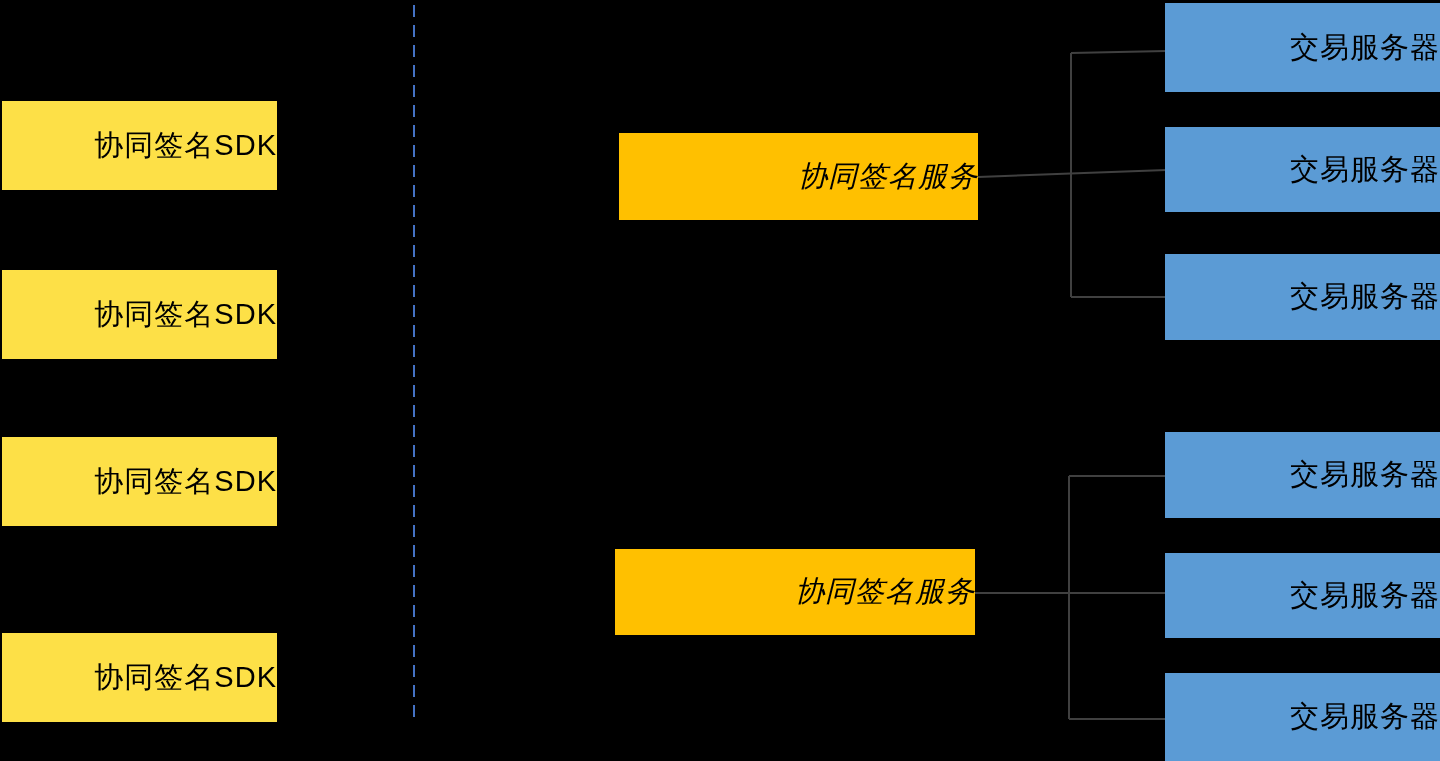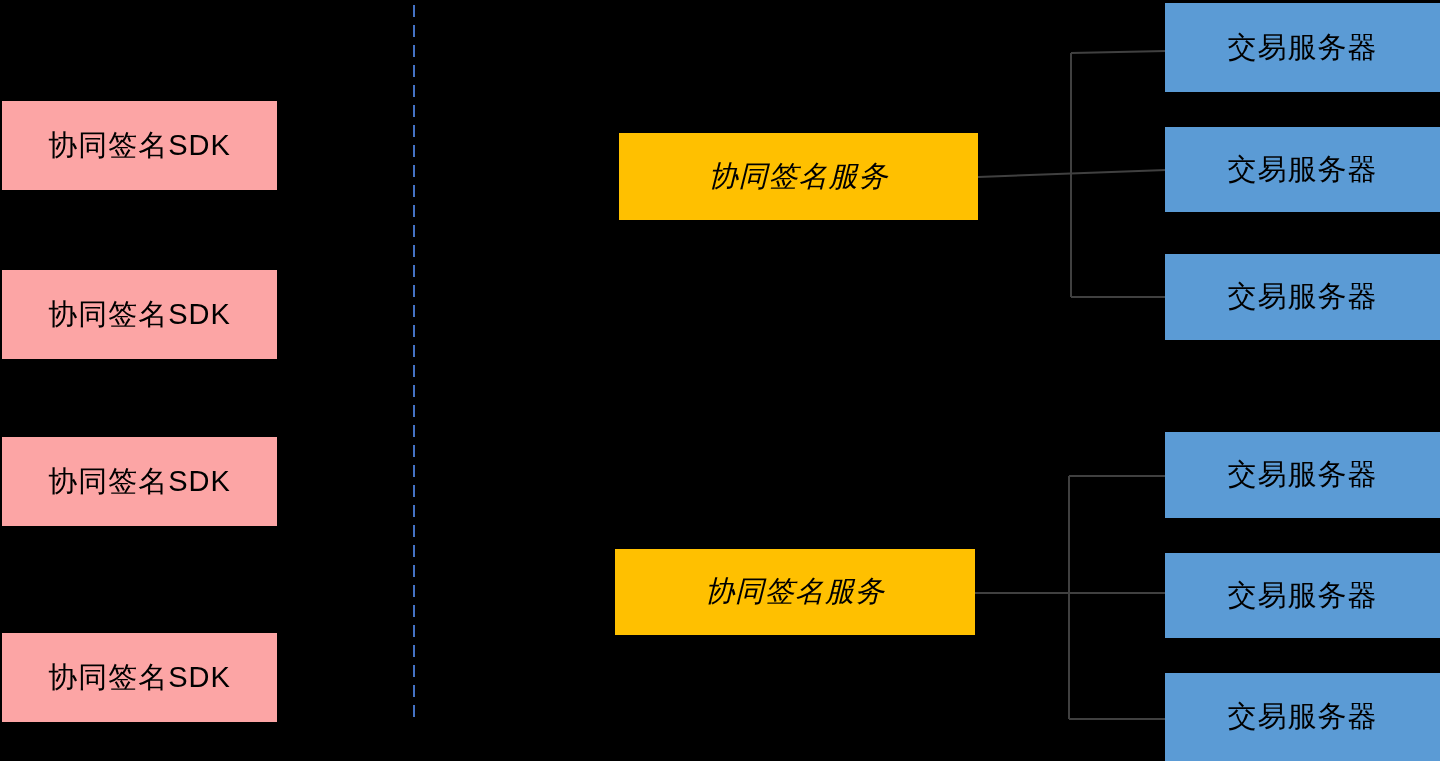--- a/index.html
+++ b/index.html
@@ -12,31 +12,31 @@
     width: 1440px;
     height: 761px;
     background: #000000;
     overflow: hidden;
     font-family: "Liberation Sans", "DejaVu Sans", sans-serif;
   }
   .node {
     position: absolute;
     display: flex;
     align-items: center;
-    justify-content: center;
+    justify-content: flex-end;
     font-size: 29px;
     color: #000000;
     letter-spacing: 1px;
     white-space: nowrap;
   }
   .sdk-box {
     left: 2px;
     width: 275px;
     height: 89px;
-    background: #fca5a5;
+    background: #fde047;
   }
   .sdk-1 { top: 101px; }
   .sdk-2 { top: 270px; }
   .sdk-3 { top: 437px; }
   .sdk-4 { top: 633px; }
   .service-box {
     background: #ffc000;
     font-style: italic;
   }
   .service-1 { left: 619px; top: 133px; width: 359px; height: 87px; }

